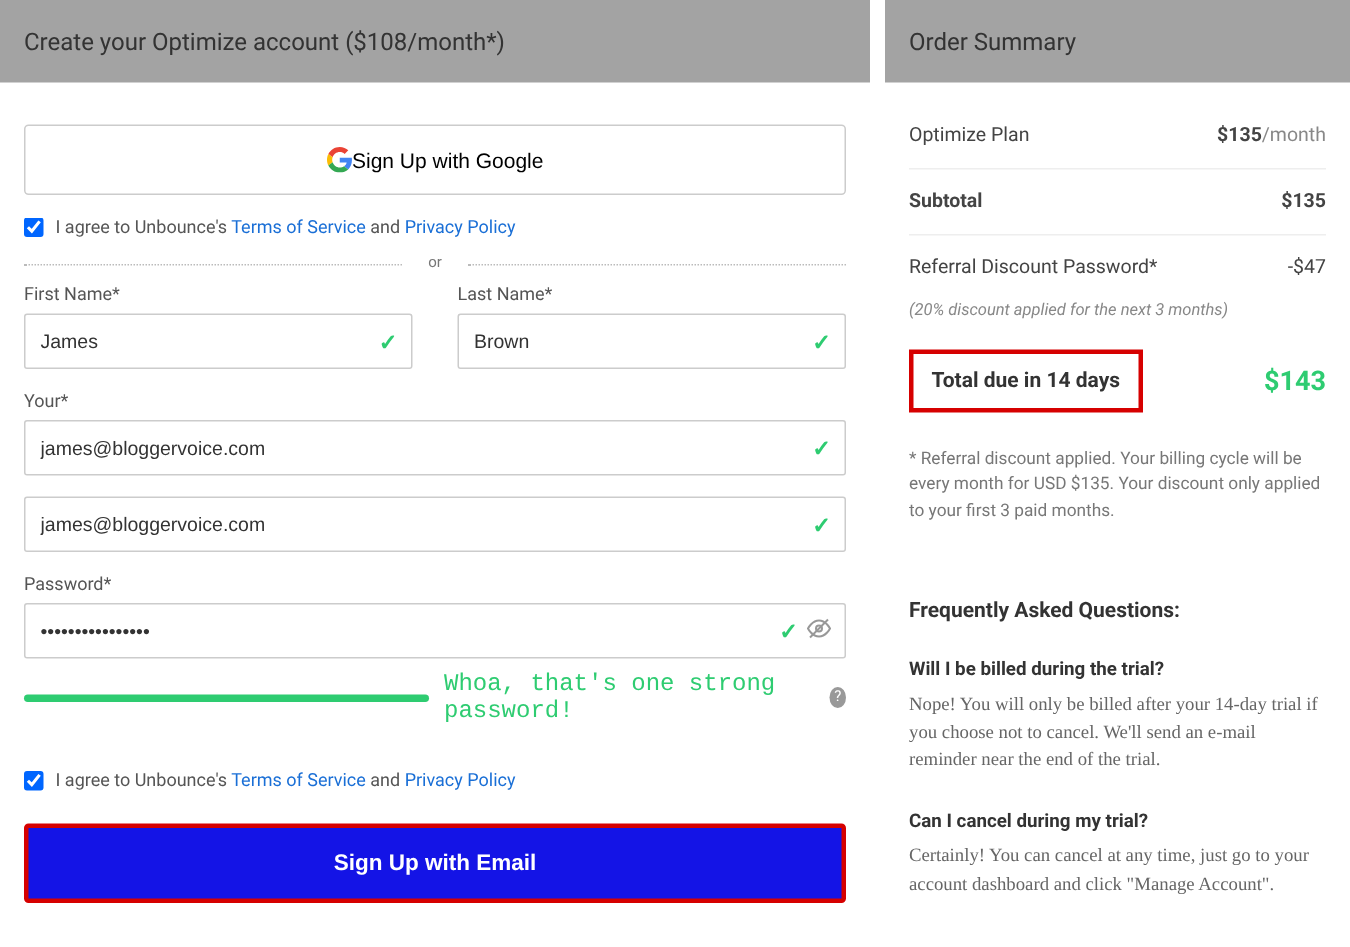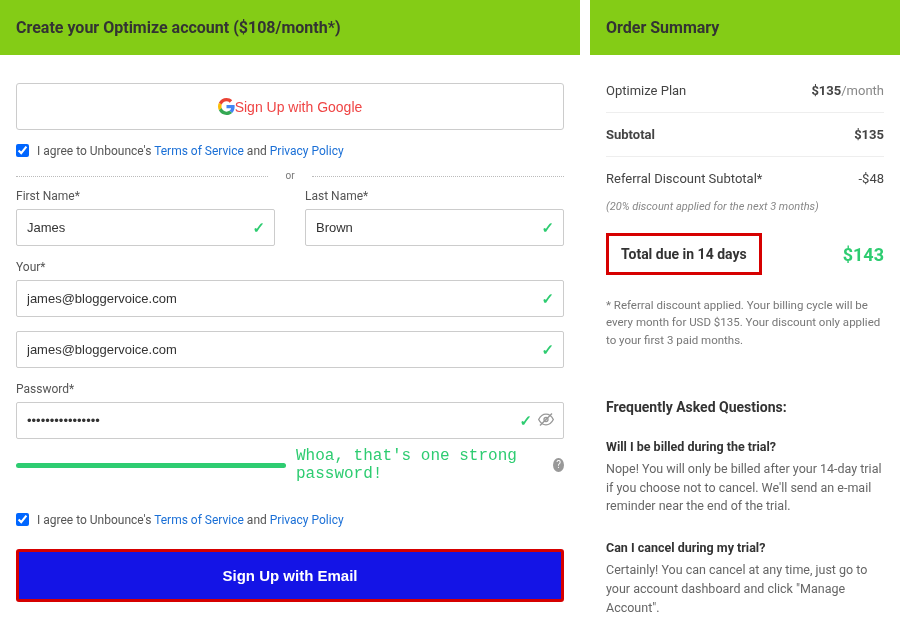--- a/index.html
+++ b/index.html
@@ -9,52 +9,52 @@
     width: 900px;
     color: #333;
     font-size: 13px;
   }
   .layout { display: flex; }
   .left-col { width: 580px; }
   .right-col { width: 320px; padding: 0 0 0 10px; }
 
   
   .panel-header {
-    background: #84cc16;
+    background: #a3a3a3;
     padding: 18px 16px;
-    font-weight: 700;
+    font-weight: 400;
     font-size: 16px;
     color: #333;
   }
   .panel-body { padding: 18px 16px; }
 
   
   .google-btn {
     width: 100%;
     border: 1px solid #ccc;
     background: #fff;
     padding: 14px 0;
     font-size: 14px;
-    color: #ef4444;
+    color: #000000;
     border-radius: 3px;
     display: flex;
     align-items: center;
     justify-content: center;
     cursor: pointer;
     margin-top: 10px;
   }
   .g-logo {
     width: 17px; height: 17px; display: inline-block;
   }
 
   
   .consent {
     margin-top: 14px;
     display: flex;
-    align-items: flex-start;
+    align-items: flex-end;
     gap: 8px;
     font-size: 12px;
     color: #555;
   }
   .consent input[type=checkbox] { accent-color: #0066ff; width:13px; height:13px; }
   .consent a { color: #1a6fd6; text-decoration: none; }
 
   
   .or-divider {
     text-align: center;
@@ -191,21 +191,21 @@
     color: #777;
     padding: 8px 0 16px;
     line-height: 1.5;
   }
 
   
   .faq { padding: 20px 16px 0; }
   .faq-title { font-weight: 700; font-size: 14px; color:#333; margin-bottom: 24px; }
   .faq-item { margin-bottom: 24px; }
   .faq-q { font-weight: 700; font-size: 12.5px; color:#333; margin-bottom: 6px; }
-  .faq-a { font-size: 12.5px; color:#666; line-height:1.5; }
+  .faq-a { font-size: 12.5px; color:#666; line-height:1.5;font-family:Liberation Serif, serif; }
 </style>
 </head>
 <body>
 
 <div class="layout">
 
   <div class="left-col">
     <div class="panel-header">Create your Optimize account ($108/month*)</div>
 
     <div class="panel-body">
@@ -302,22 +302,22 @@
         <span class="label">Optimize Plan</span>
         <span class="value">
           <b>$135</b><span class="per">/month</span>
         </span>
       </div>
       <div class="order-row bold">
         <span class="label">Subtotal</span>
         <span class="value">$135</span>
       </div>
       <div class="order-row noborder">
-        <span class="label">Referral Discount Subtotal*</span>
-        <span class="value">-$48</span>
+        <span class="label">Referral Discount Password*</span>
+        <span class="value">-$47</span>
       </div>
       <div class="disc-note">(20% discount applied for the next 3 months)</div>
 
       <div class="total-row">
         <span class="total-badge">Total due in 14 days</span>
         <span class="total-price">$143</span>
       </div>
 
       <div class="disclaimer">* Referral discount applied. Your billing cycle will be every month for USD $135. Your discount only applied to your first 3 paid months.</div>
     </div>

